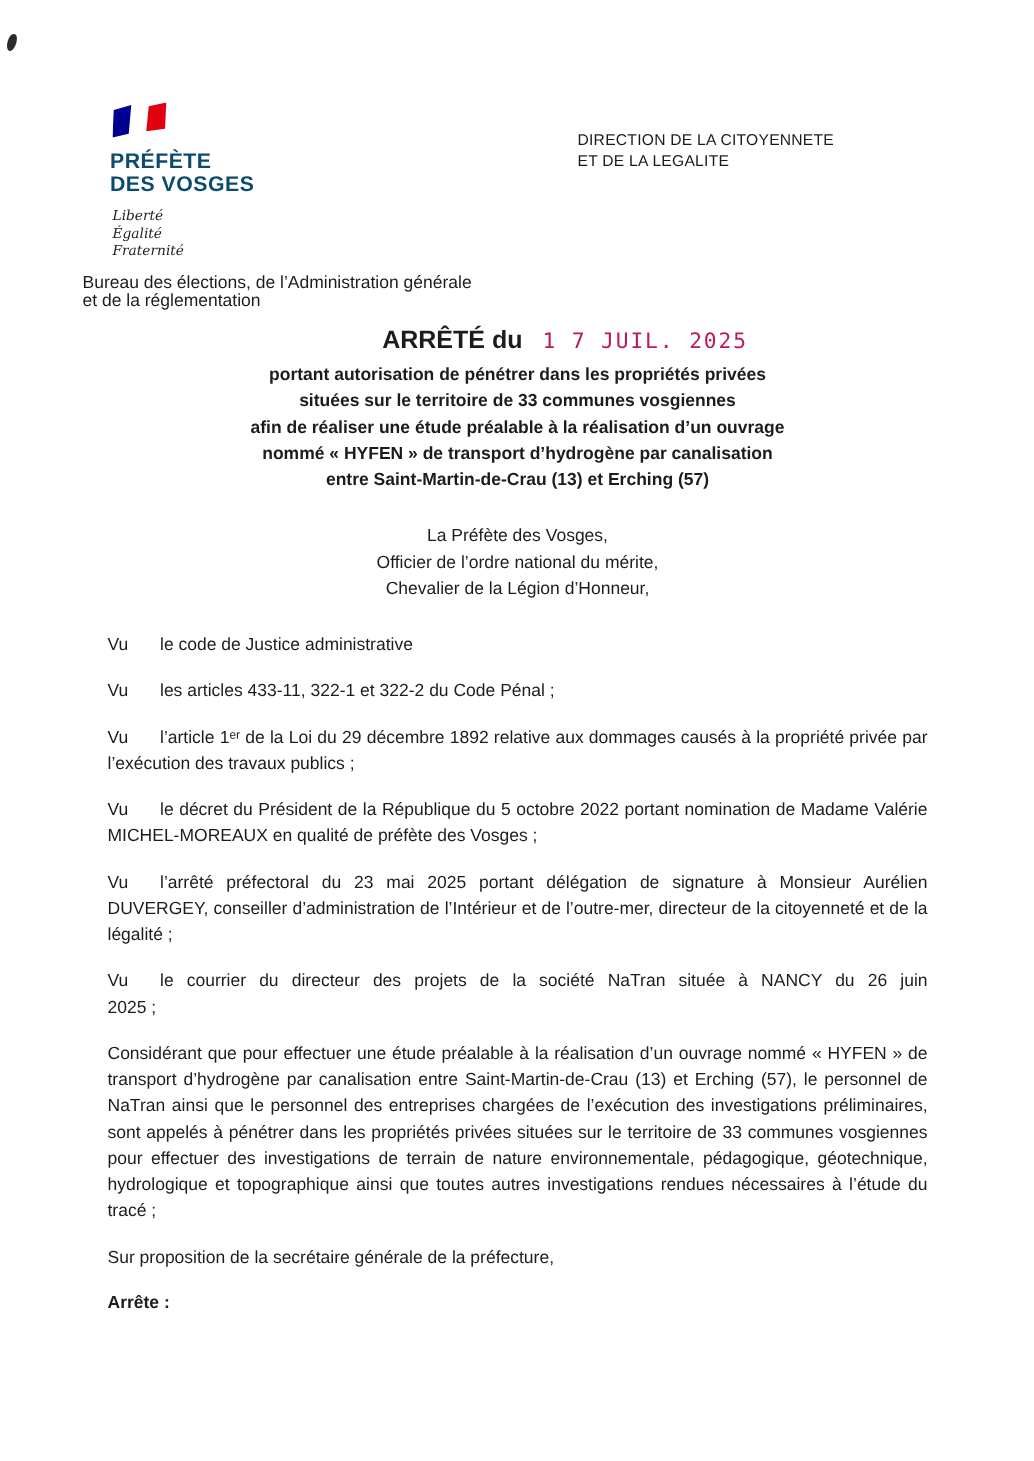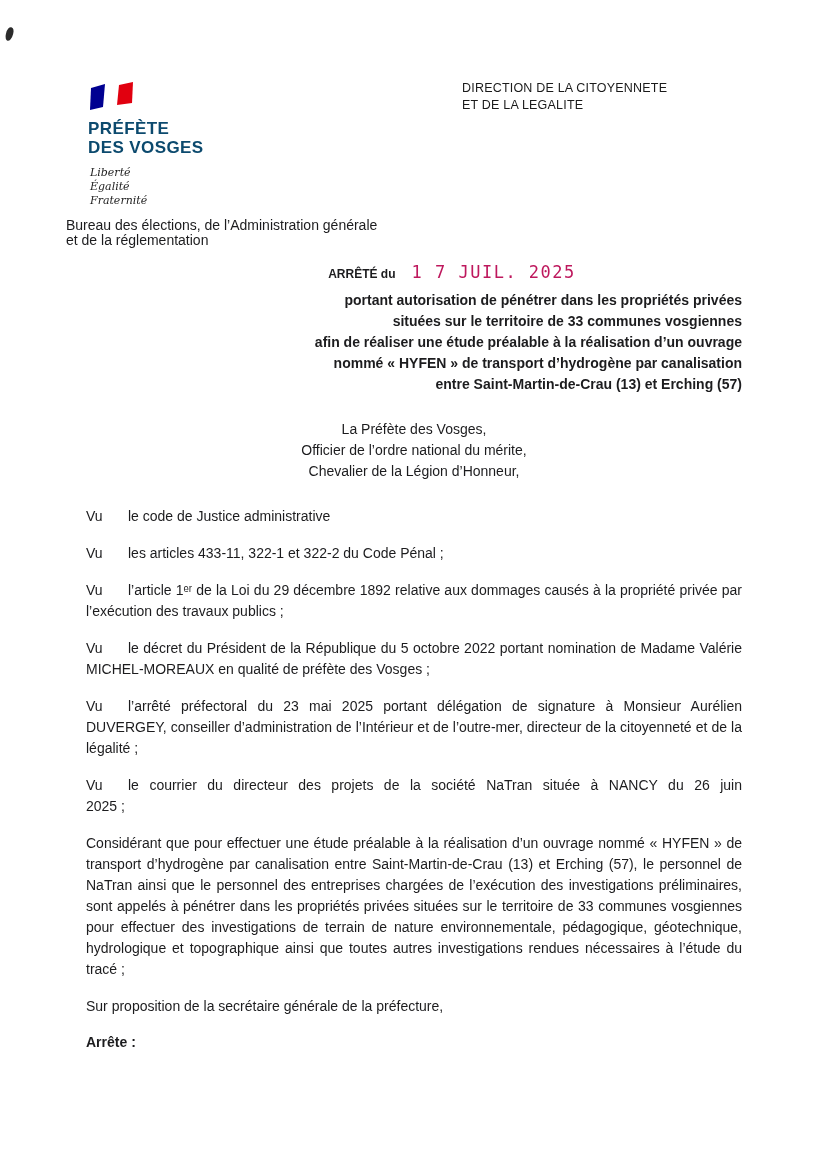--- a/index.html
+++ b/index.html
@@ -28,39 +28,39 @@
     margin-top:7px;
     font-weight:bold; font-size:17px; line-height:19px;
     letter-spacing:0.4px; color:#0c4a6e;
   }
   .motto {
     margin-top:9px; margin-left:2px;
     font-family:"DejaVu Serif","Liberation Serif",serif;
     font-style:italic; font-size:11px; line-height:14px; color:#222;
   }
   .direction {
-    position:absolute; left:462px; top:80px;
+    position:absolute; left:462px; top:104px;
     font-size:12.5px; line-height:17px; letter-spacing:0.2px; color:#1a1a1a;
   }
   .bureau {
     position:absolute; left:66px; top:218px;
     font-size:14px; line-height:15px;
   }
   
   .content {
     position:absolute; left:86px; top:262px; width:656px;
     font-size:14px; line-height:21px;
   }
   .title-row { text-align:center; transform:translateX(38px); margin-bottom:5px; white-space:nowrap; }
-  .title-label { font-weight:bold; font-size:12px; }
+  .title-label { font-weight:bold; font-size:20px; }
   .date-stamp {
     font-family:"DejaVu Sans Mono","Liberation Mono",monospace;
     font-size:17px; letter-spacing:1.5px; margin-left:16px; color:#be185d;
   }
-  .subtitle { text-align:right; font-weight:bold; margin-bottom:24px; }
+  .subtitle { text-align:center; font-weight:bold; margin-bottom:24px; }
   .salutation { text-align:center; margin-bottom:24px; }
   .clause { text-align:justify; margin-bottom:16px; }
   .vu-label { display:inline-block; width:42px; }
   .vu-line { display:block; }
   .force-just { display:block; text-align:justify; text-align-last:justify; }
   .centered { }
   .sur-proposition { margin-top:6px; margin-bottom:15px; }
   .arrete { font-weight:bold; }
 </style>
 </head>

